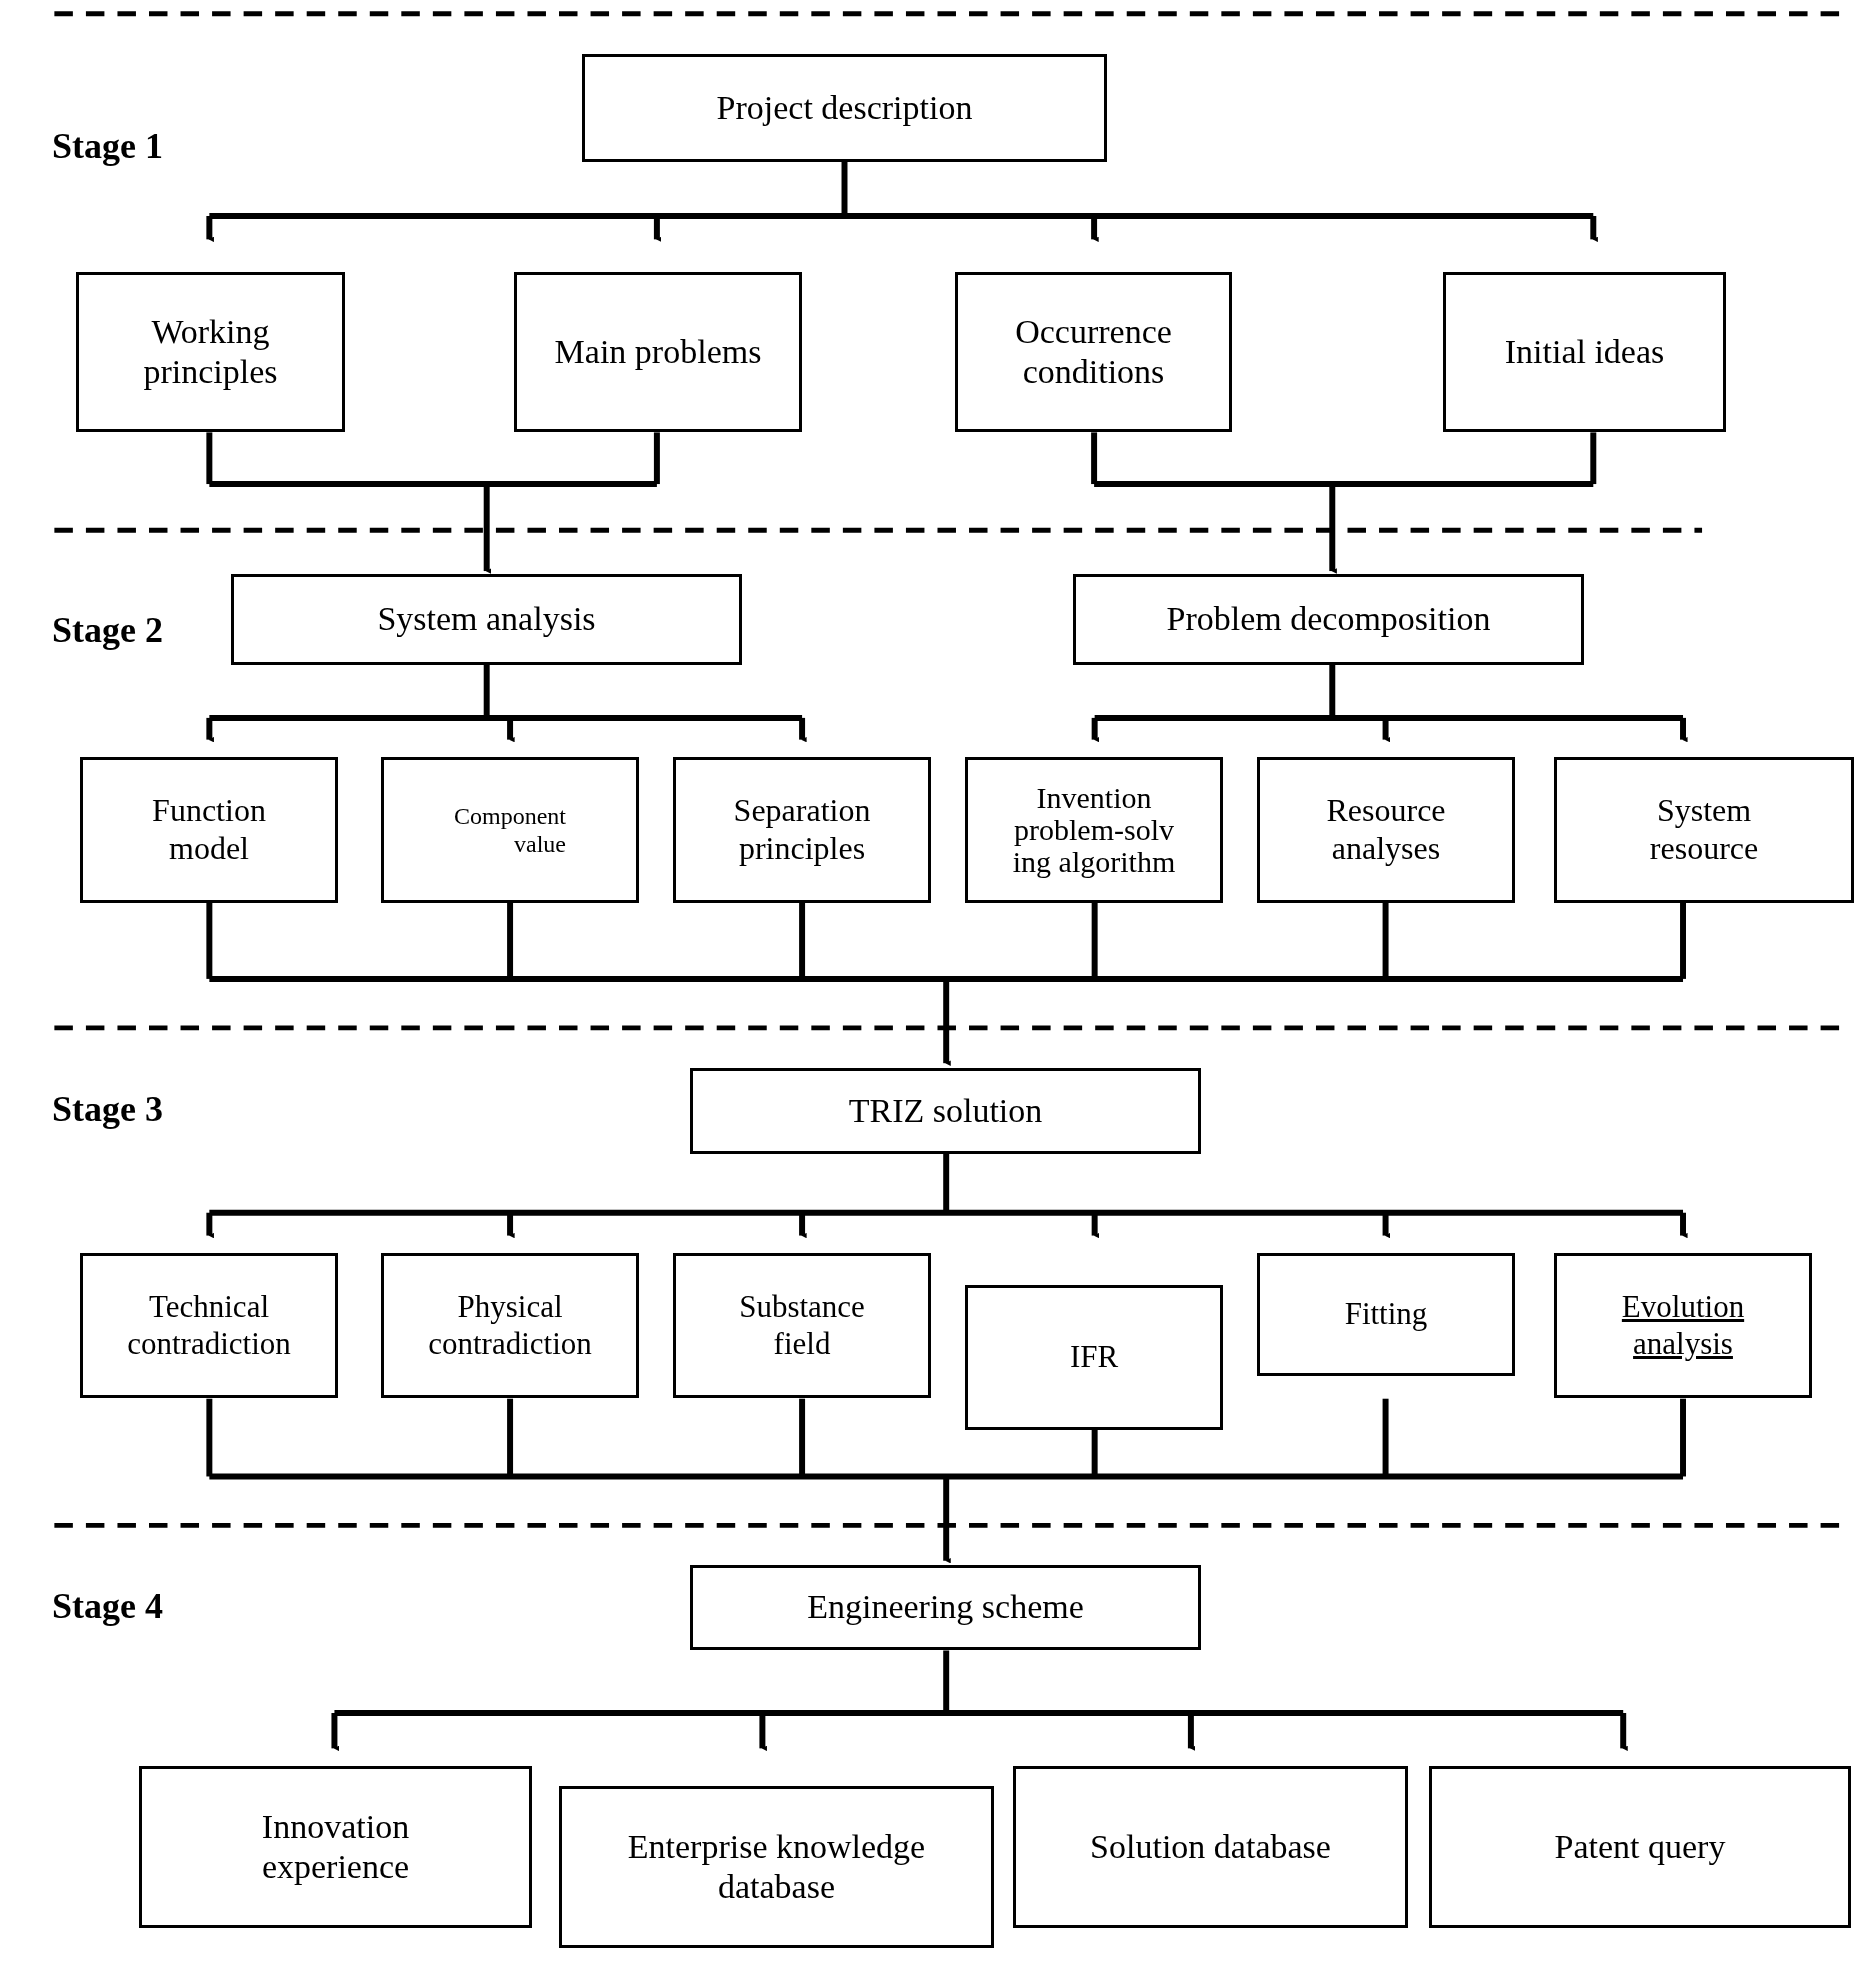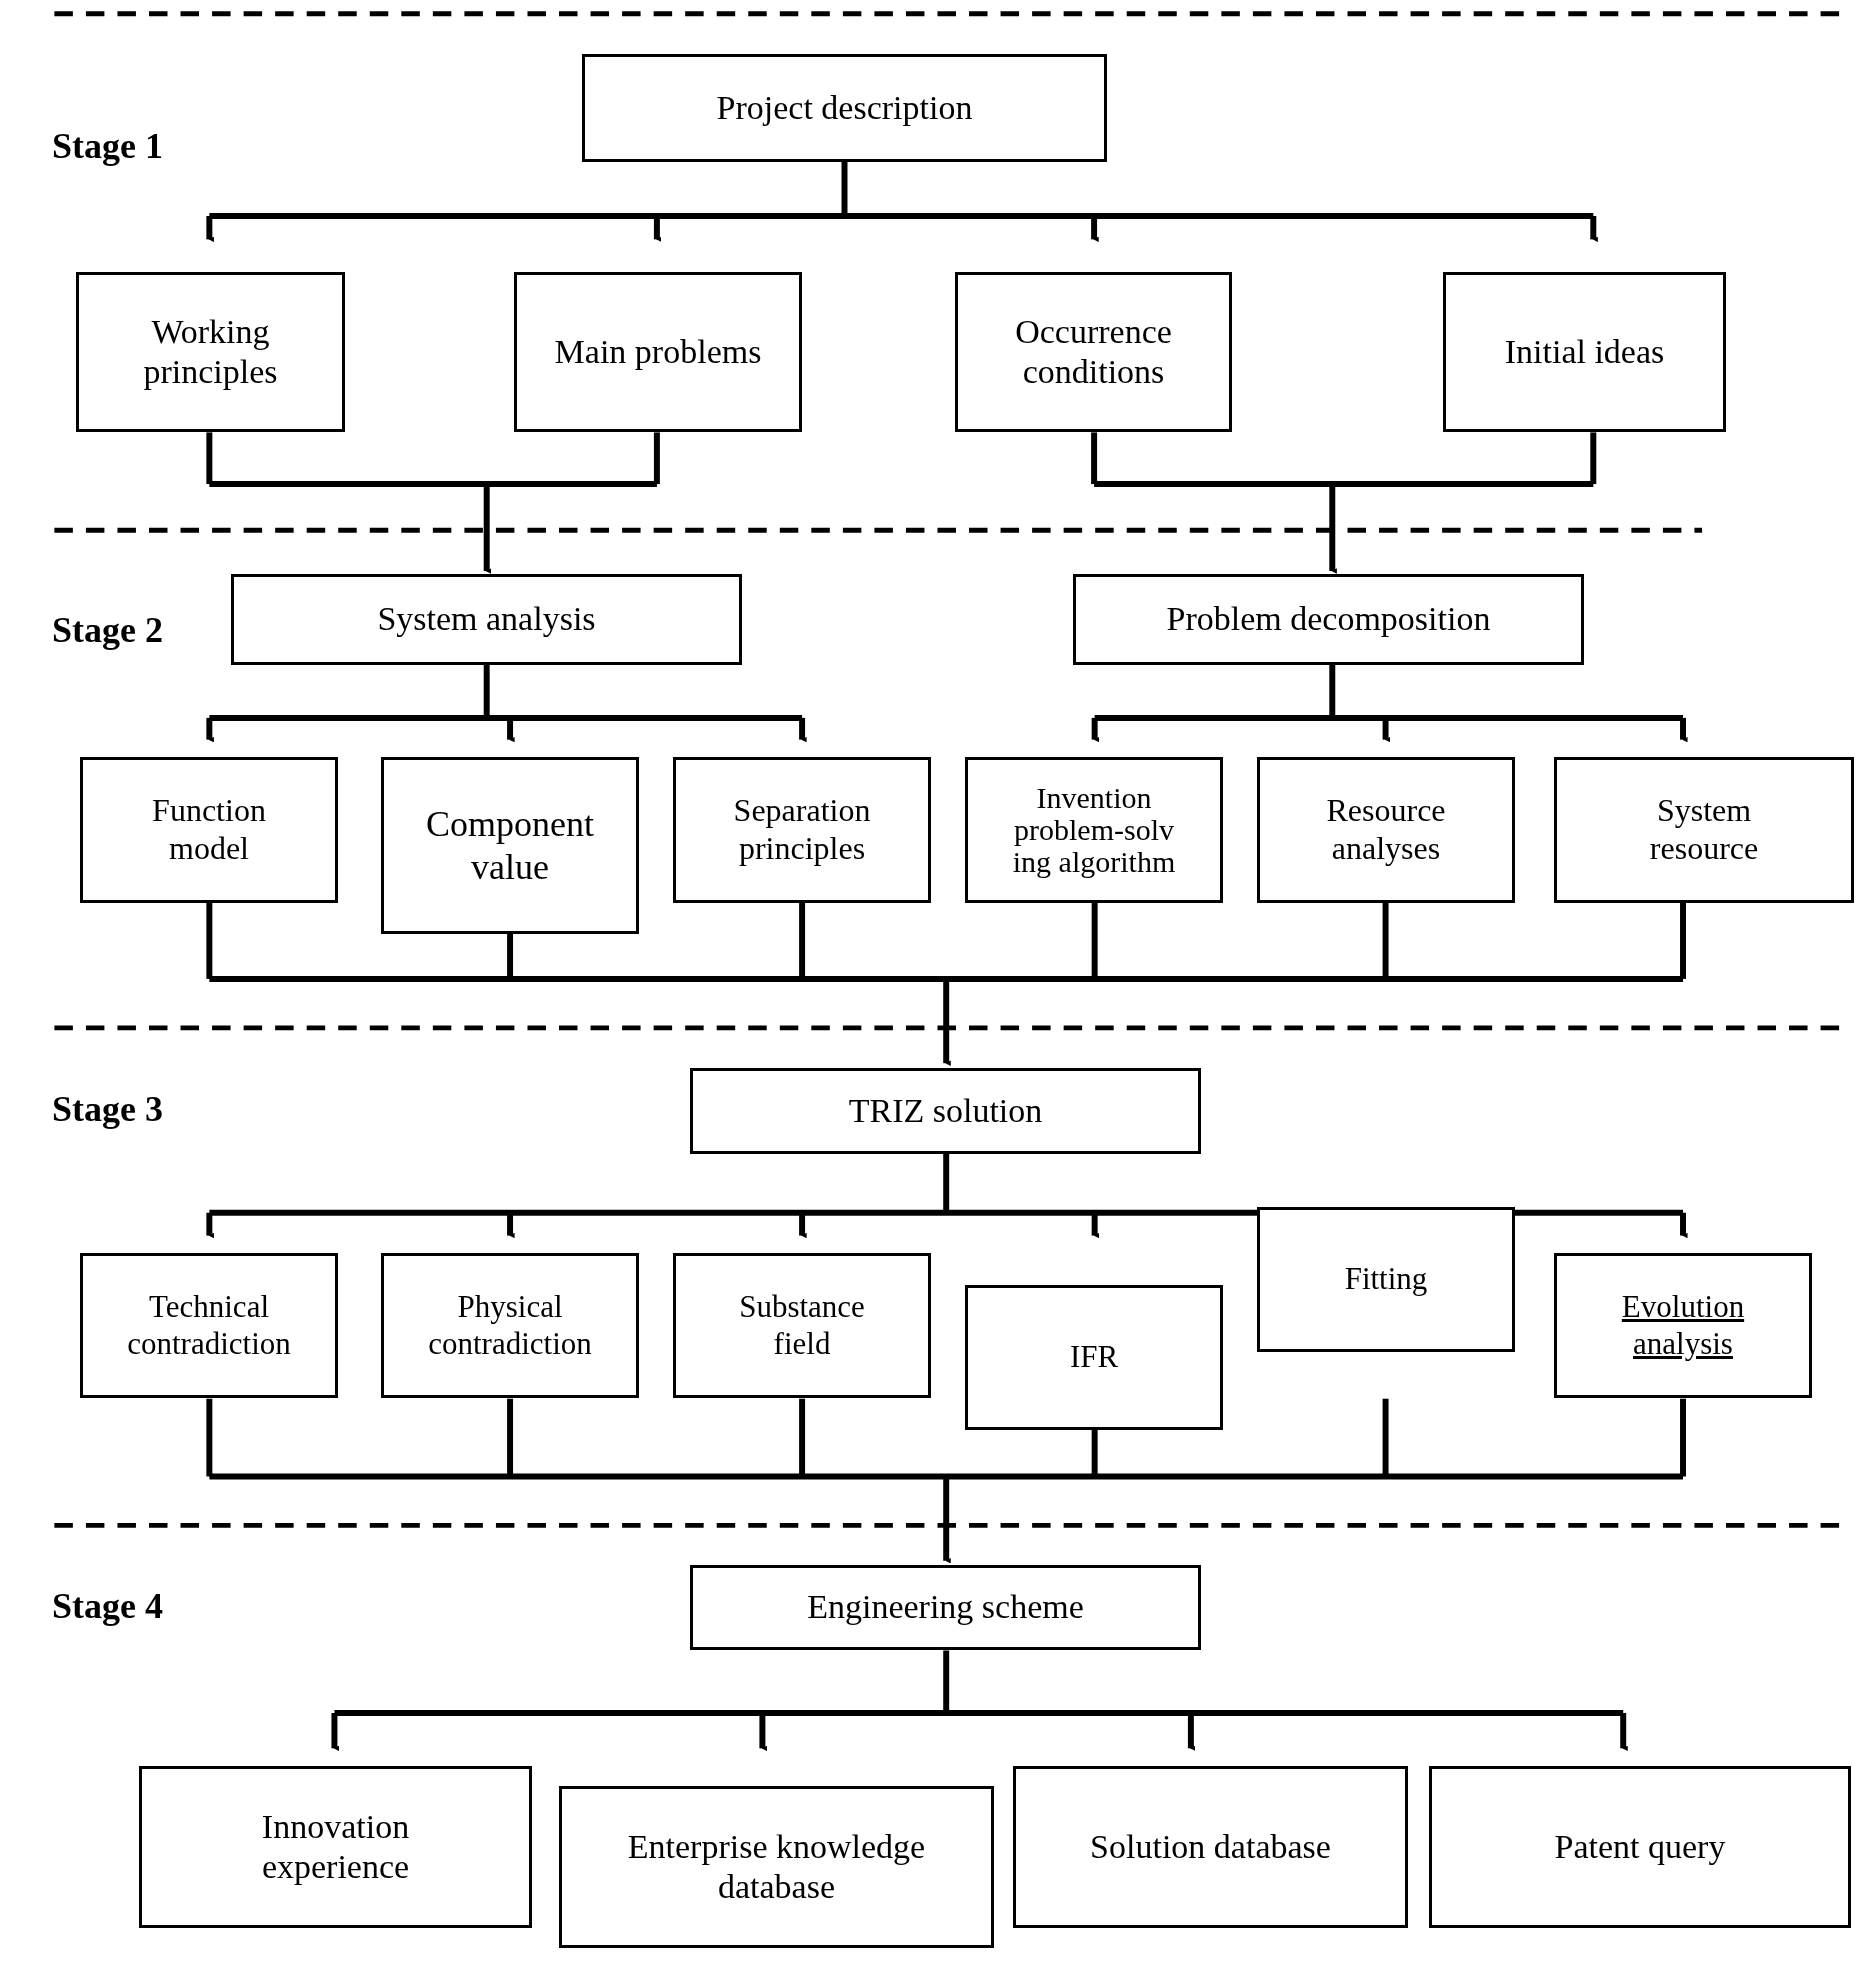--- a/index.html
+++ b/index.html
@@ -171,21 +171,21 @@
     <span class="lbl">System analysis</span>
   </div>
   <div class="nodebox" style="left:1073px; top:574px; width:511px; height:91px;">
     <span class="lbl">Problem decomposition</span>
   </div>
 
   <div class="nodebox" style="left:80px; top:757px; width:258px; height:146px; font-size:32px;">
     <span class="lbl">Function
 model</span>
   </div>
-  <div class="nodebox" style="left:381px; top:757px; width:258px; height:177px; font-size:36px;">
+  <div class="nodebox" style="left:381px; top:757px; width:258px; height:146px; font-size:24px;text-align:right;">
     <span class="lbl">Component
 value</span>
   </div>
   <div class="nodebox" style="left:673px; top:757px; width:258px; height:146px; font-size:32px;">
     <span class="lbl">Separation
 principles</span>
   </div>
   <div class="nodebox" style="left:965px; top:757px; width:258px; height:146px; font-size:30px; line-height:1.06;">
     <span class="lbl">Invention
 problem-solv
@@ -212,21 +212,21 @@
     <span class="lbl">Physical
 contradiction</span>
   </div>
   <div class="nodebox" style="left:673px; top:1253px; width:258px; height:145px; font-size:31px;">
     <span class="lbl">Substance
 field</span>
   </div>
   <div class="nodebox" style="left:965px; top:1253px; width:258px; height:145px; font-size:31px;margin-top:32px;">
     <span class="lbl">IFR</span>
   </div>
-  <div class="nodebox" style="left:1257px; top:1207px; width:258px; height:145px; font-size:31px;">
+  <div class="nodebox" style="left:1257px; top:1253px; width:258px; height:123px; font-size:31px;">
     <span class="lbl">Fitting</span>
   </div>
   <div class="nodebox" style="left:1554px; top:1253px; width:258px; height:145px; font-size:31px;text-decoration:underline;">
     <span class="lbl">Evolution
 analysis</span>
   </div>
 
   <div class="nodebox" style="left:690px; top:1565px; width:511px; height:85px;">
     <span class="lbl">Engineering scheme</span>
   </div>

